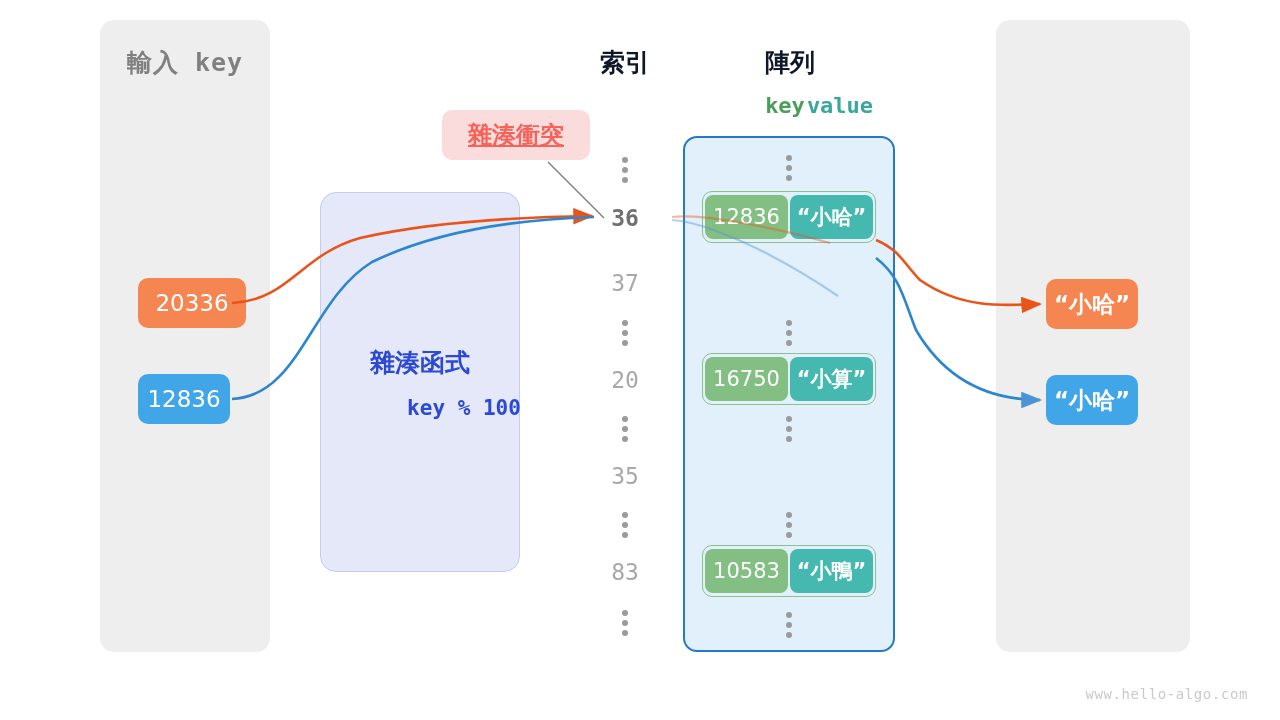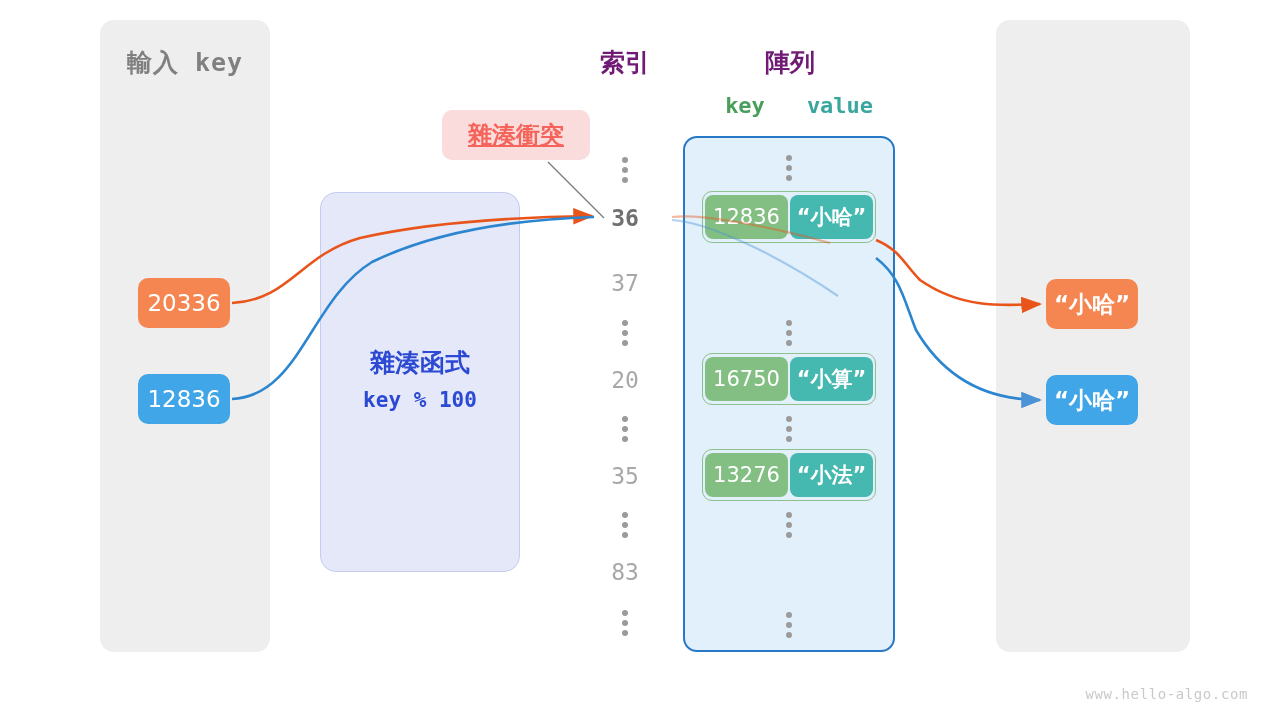--- a/index.html
+++ b/index.html
@@ -19,48 +19,49 @@
     color:#808080;font-weight:bold;font-size:25px;letter-spacing:1px;
     font-family:"DejaVu Sans Mono","Liberation Mono",monospace;
   }
   #panel-input{left:100px;top:20px;width:170px;height:632px;}
   #panel-output{left:996px;top:20px;width:194px;height:632px;}
   #title-input{left:100px;top:46px;width:170px;}
   #title-output{left:996px;top:46px;width:194px;}
 
   
   .col-head{
-    position:absolute;color:#701a75;font-weight:bold;font-size:25px;
+    position:absolute;color:#0f172a;font-weight:bold;font-size:25px;
     text-align:center;
     font-family:"DejaVu Sans","Liberation Sans",sans-serif;
   }
   #head-index{left:570px;top:46px;width:110px;}
   #head-array{left:720px;top:46px;width:140px;text-align:center;}
   .kv-head{
     position:absolute;top:93px;font-size:22px;font-weight:bold;
     font-family:"DejaVu Sans Mono","Liberation Mono",monospace;
   }
-  #head-key{left:700px;width:90px;text-align:center;color:#4a9e5c;}
+  #head-key{left:740px;width:90px;text-align:center;color:#4a9e5c;}
   #head-value{left:795px;width:90px;text-align:center;color:#3aa79e;}
 
   
   #hash-box{
     position:absolute;left:320px;top:192px;width:200px;height:380px;
     background:#e4e8f8;border:1px solid #c4cdf0;border-radius:16px;
     box-sizing:border-box;
   }
   #hash-title{
     position:absolute;left:320px;top:346px;width:200px;text-align:center;
     color:#2c49d4;font-size:25px;font-weight:bold;
     font-family:"DejaVu Sans","Liberation Sans",sans-serif;
   }
   #hash-expr{
-    position:absolute;left:320px;top:388px;width:200px;text-align:center;
+    position:absolute;left:320px;top:396px;width:200px;text-align:center;
     color:#2c49d4;font-size:21px;font-weight:bold;
     font-family:"DejaVu Sans Mono","Liberation Mono",monospace;
+    padding-left:44px;
   }
 
   
   #collision-badge{
     position:absolute;left:442px;top:110px;width:148px;height:50px;
     background:#fbdcdc;border-radius:10px;
     display:flex;align-items:center;justify-content:center;
     color:#f4645a;font-size:24px;font-weight:bold;
     font-family:"DejaVu Sans","Liberation Sans",sans-serif;
     text-decoration:underline;
@@ -118,21 +119,21 @@
     align-items:center;justify-content:center;color:#ffffff;
   }
   .pill.num{
     font-size:23px;
     font-family:"DejaVu Sans","Liberation Sans",sans-serif;
   }
   .pill.str{
     font-size:23px;font-weight:bold;
     font-family:"DejaVu Sans","Liberation Sans",sans-serif;
   }
-  #in-0{left:138px;top:278px;width:92px;height:50px;background:#f58551;}
+  #in-0{left:138px;top:278px;width:108px;height:50px;background:#f58551;}
   #in-1{left:138px;top:374px;width:92px;height:50px;background:#41a6e8;}
   #out-0{left:1046px;top:279px;width:92px;height:50px;background:#f58551;}
   #out-1{left:1046px;top:375px;width:92px;height:50px;background:#41a6e8;}
 
   
   #watermark{
     position:absolute;right:32px;bottom:18px;color:#c9c9c9;
     font-size:14px;letter-spacing:.6px;
     font-family:"DejaVu Sans Mono","Liberation Mono",monospace;
   }
@@ -220,23 +221,23 @@
     </div>
 
   <div class="cell" style="top:191px">
     <span class="k">12836</span>
     <span class="v">“小哈”</span>
   </div>
   <div class="cell" style="top:353px">
     <span class="k">16750</span>
     <span class="v">“小算”</span>
   </div>
-  <div class="cell" style="top:449px">
-    <span class="k">13276</span>
-    <span class="v">“小法”</span>
+  <div class="cell" style="top:545px">
+    <span class="k">10583</span>
+    <span class="v">“小鴨”</span>
   </div>
 
   <div class="pill num" id="in-0">20336</div>
   <div class="pill num" id="in-1">12836</div>
 
   <div class="pill str" id="out-0">“小哈”</div>
   <div class="pill str" id="out-1">“小哈”</div>
 
   <div id="collision-badge">雜湊衝突</div>
 

